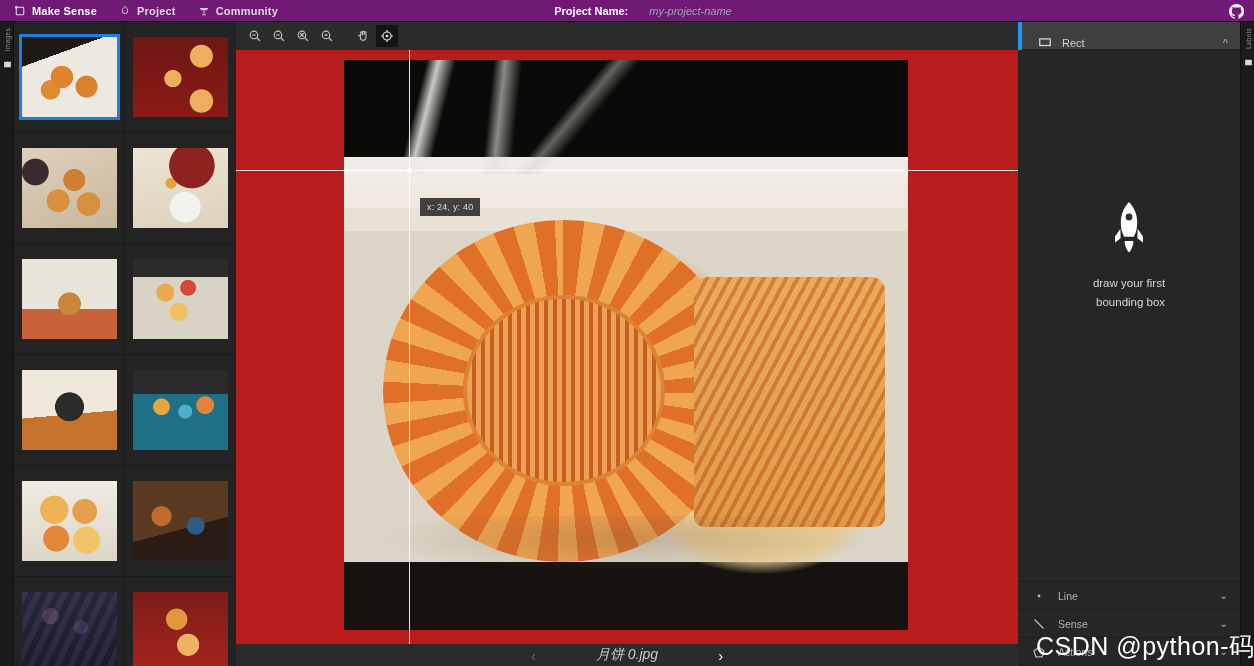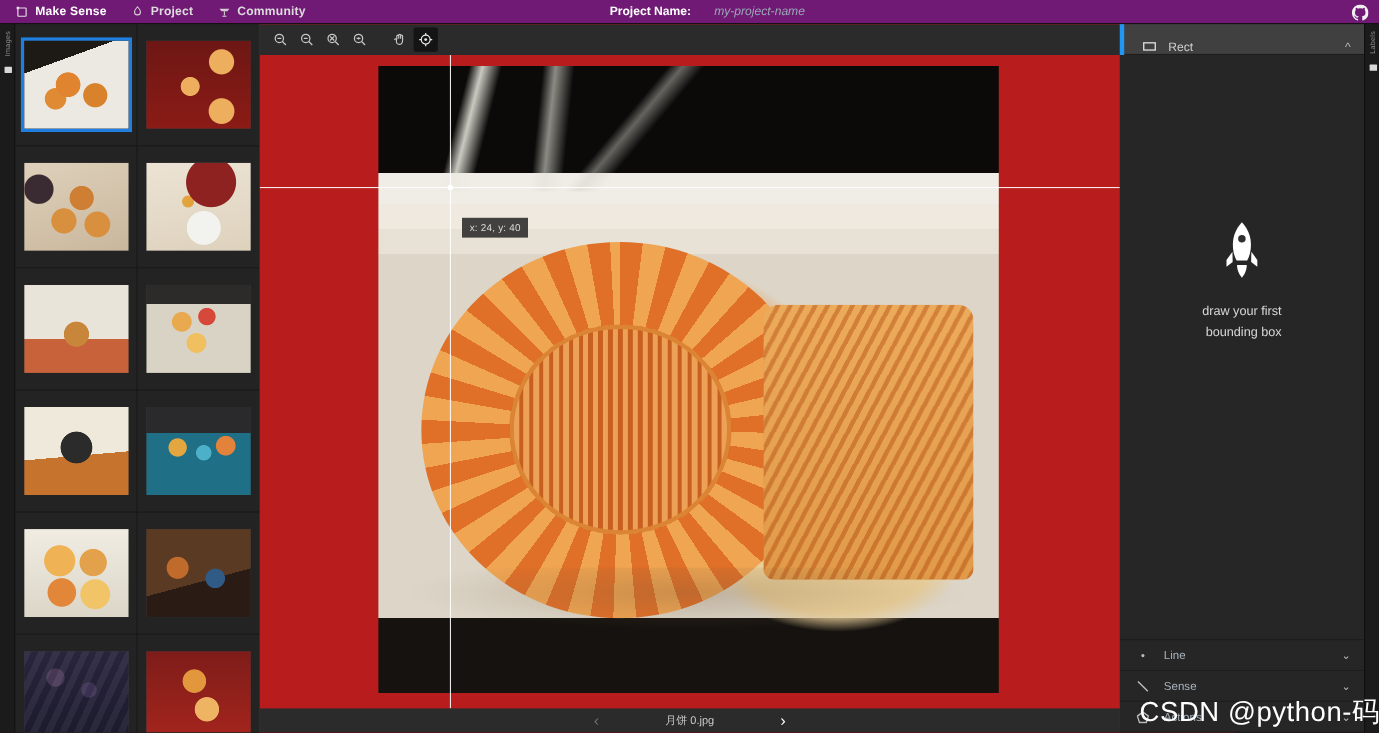--- a/index.html
+++ b/index.html
@@ -222,21 +222,21 @@
   }
 
   .canvas-bottom {
     position: absolute; left: 0; bottom: 0; width: 782px; height: 22px;
     background: #2b2b2b; display: flex; align-items: center; justify-content: center;
     gap: 60px;
   }
   .chev-btn { font-size: 15px; line-height: 1; cursor: pointer; user-select: none; }
   .chev-btn.prev { color: #6d6d6d; }
   .chev-btn.next { color: #ffffff; }
-  .file-name { color: #c9c9c9; font-size: 10px; }
+  .file-name { color: #c9c9c9; font-size: 14px; font-style: italic; }
 
   
   .rightpanel {
     position: absolute; left: 1018px; top: 22px; width: 222px; height: 644px;
     background: #262626; display: flex; flex-direction: column;
   }
   .rp-header {
     position: relative; height: 28px; background: #404040;
     display: flex; align-items: flex-end; padding-left: 20px; gap: 10px;
     border-bottom: 1px solid #1d1d1d;

